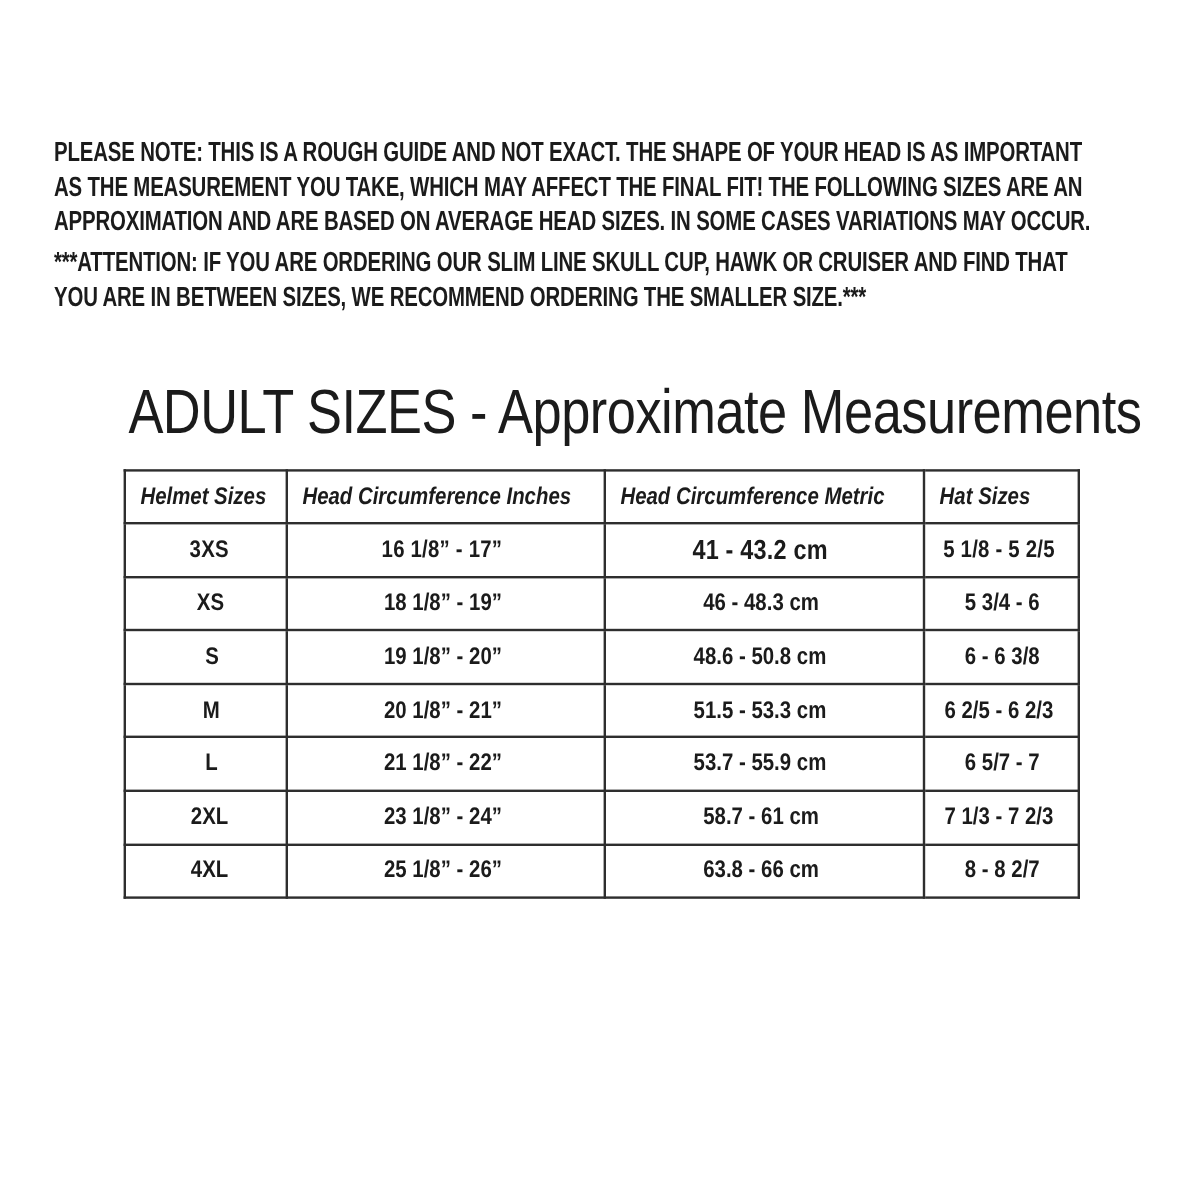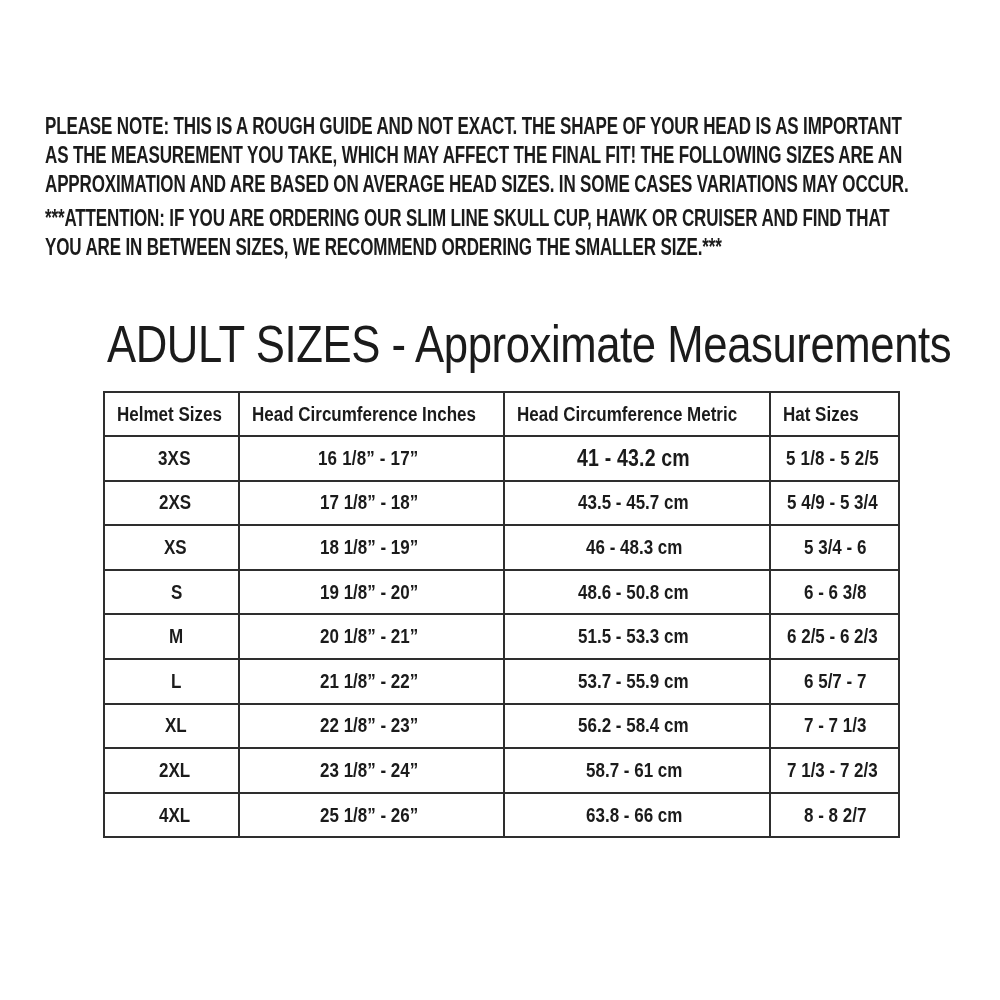--- a/index.html
+++ b/index.html
@@ -41,21 +41,21 @@
     position:absolute;left:103px;top:391px;
     width:795px;border-collapse:collapse;table-layout:fixed;
   }
   table.sizes th,table.sizes td{
     border:2px solid var(--border);
     padding:0 0 0 12px;
     text-align:left;vertical-align:middle;
     font-weight:bold;font-size:20px;
     overflow:hidden;
   }
-  table.sizes th{height:42px;}
+  table.sizes th{height:42px;font-style:italic;}
   table.sizes td{height:42.6px;text-align:center;}
   table.sizes td:nth-child(3){}
   .tx,.cellx{
     display:inline-block;white-space:nowrap;
     transform:scaleX(0.85);transform-origin:left center;
   }
   
   tbody tr:first-child td:nth-child(3) .cellx{
     font-size:23px;letter-spacing:0.2px;
   }
@@ -95,26 +95,20 @@
       </tr>
     </thead>
     <tbody>
         <tr>
           <td><span class="cellx">3XS</span></td>
           <td><span class="cellx">16 1/8” - 17”</span></td>
           <td><span class="cellx">41 - 43.2 cm</span></td>
           <td><span class="cellx">5 1/8 - 5 2/5</span></td>
         </tr>
         <tr>
-          <td><span class="cellx">2XS</span></td>
-          <td><span class="cellx">17 1/8” - 18”</span></td>
-          <td><span class="cellx">43.5 - 45.7 cm</span></td>
-          <td><span class="cellx">5 4/9 - 5 3/4</span></td>
-        </tr>
-        <tr>
           <td><span class="cellx">XS</span></td>
           <td><span class="cellx">18 1/8” - 19”</span></td>
           <td><span class="cellx">46 - 48.3 cm</span></td>
           <td><span class="cellx">5 3/4 - 6</span></td>
         </tr>
         <tr>
           <td><span class="cellx">S</span></td>
           <td><span class="cellx">19 1/8” - 20”</span></td>
           <td><span class="cellx">48.6 - 50.8 cm</span></td>
           <td><span class="cellx">6 - 6 3/8</span></td>
@@ -125,26 +119,20 @@
           <td><span class="cellx">51.5 - 53.3 cm</span></td>
           <td><span class="cellx">6 2/5 - 6 2/3</span></td>
         </tr>
         <tr>
           <td><span class="cellx">L</span></td>
           <td><span class="cellx">21 1/8” - 22”</span></td>
           <td><span class="cellx">53.7 - 55.9 cm</span></td>
           <td><span class="cellx">6 5/7 - 7</span></td>
         </tr>
         <tr>
-          <td><span class="cellx">XL</span></td>
-          <td><span class="cellx">22 1/8” - 23”</span></td>
-          <td><span class="cellx">56.2 - 58.4 cm</span></td>
-          <td><span class="cellx">7 - 7 1/3</span></td>
-        </tr>
-        <tr>
           <td><span class="cellx">2XL</span></td>
           <td><span class="cellx">23 1/8” - 24”</span></td>
           <td><span class="cellx">58.7 - 61 cm</span></td>
           <td><span class="cellx">7 1/3 - 7 2/3</span></td>
         </tr>
         <tr>
           <td><span class="cellx">4XL</span></td>
           <td><span class="cellx">25 1/8” - 26”</span></td>
           <td><span class="cellx">63.8 - 66 cm</span></td>
           <td><span class="cellx">8 - 8 2/7</span></td>

